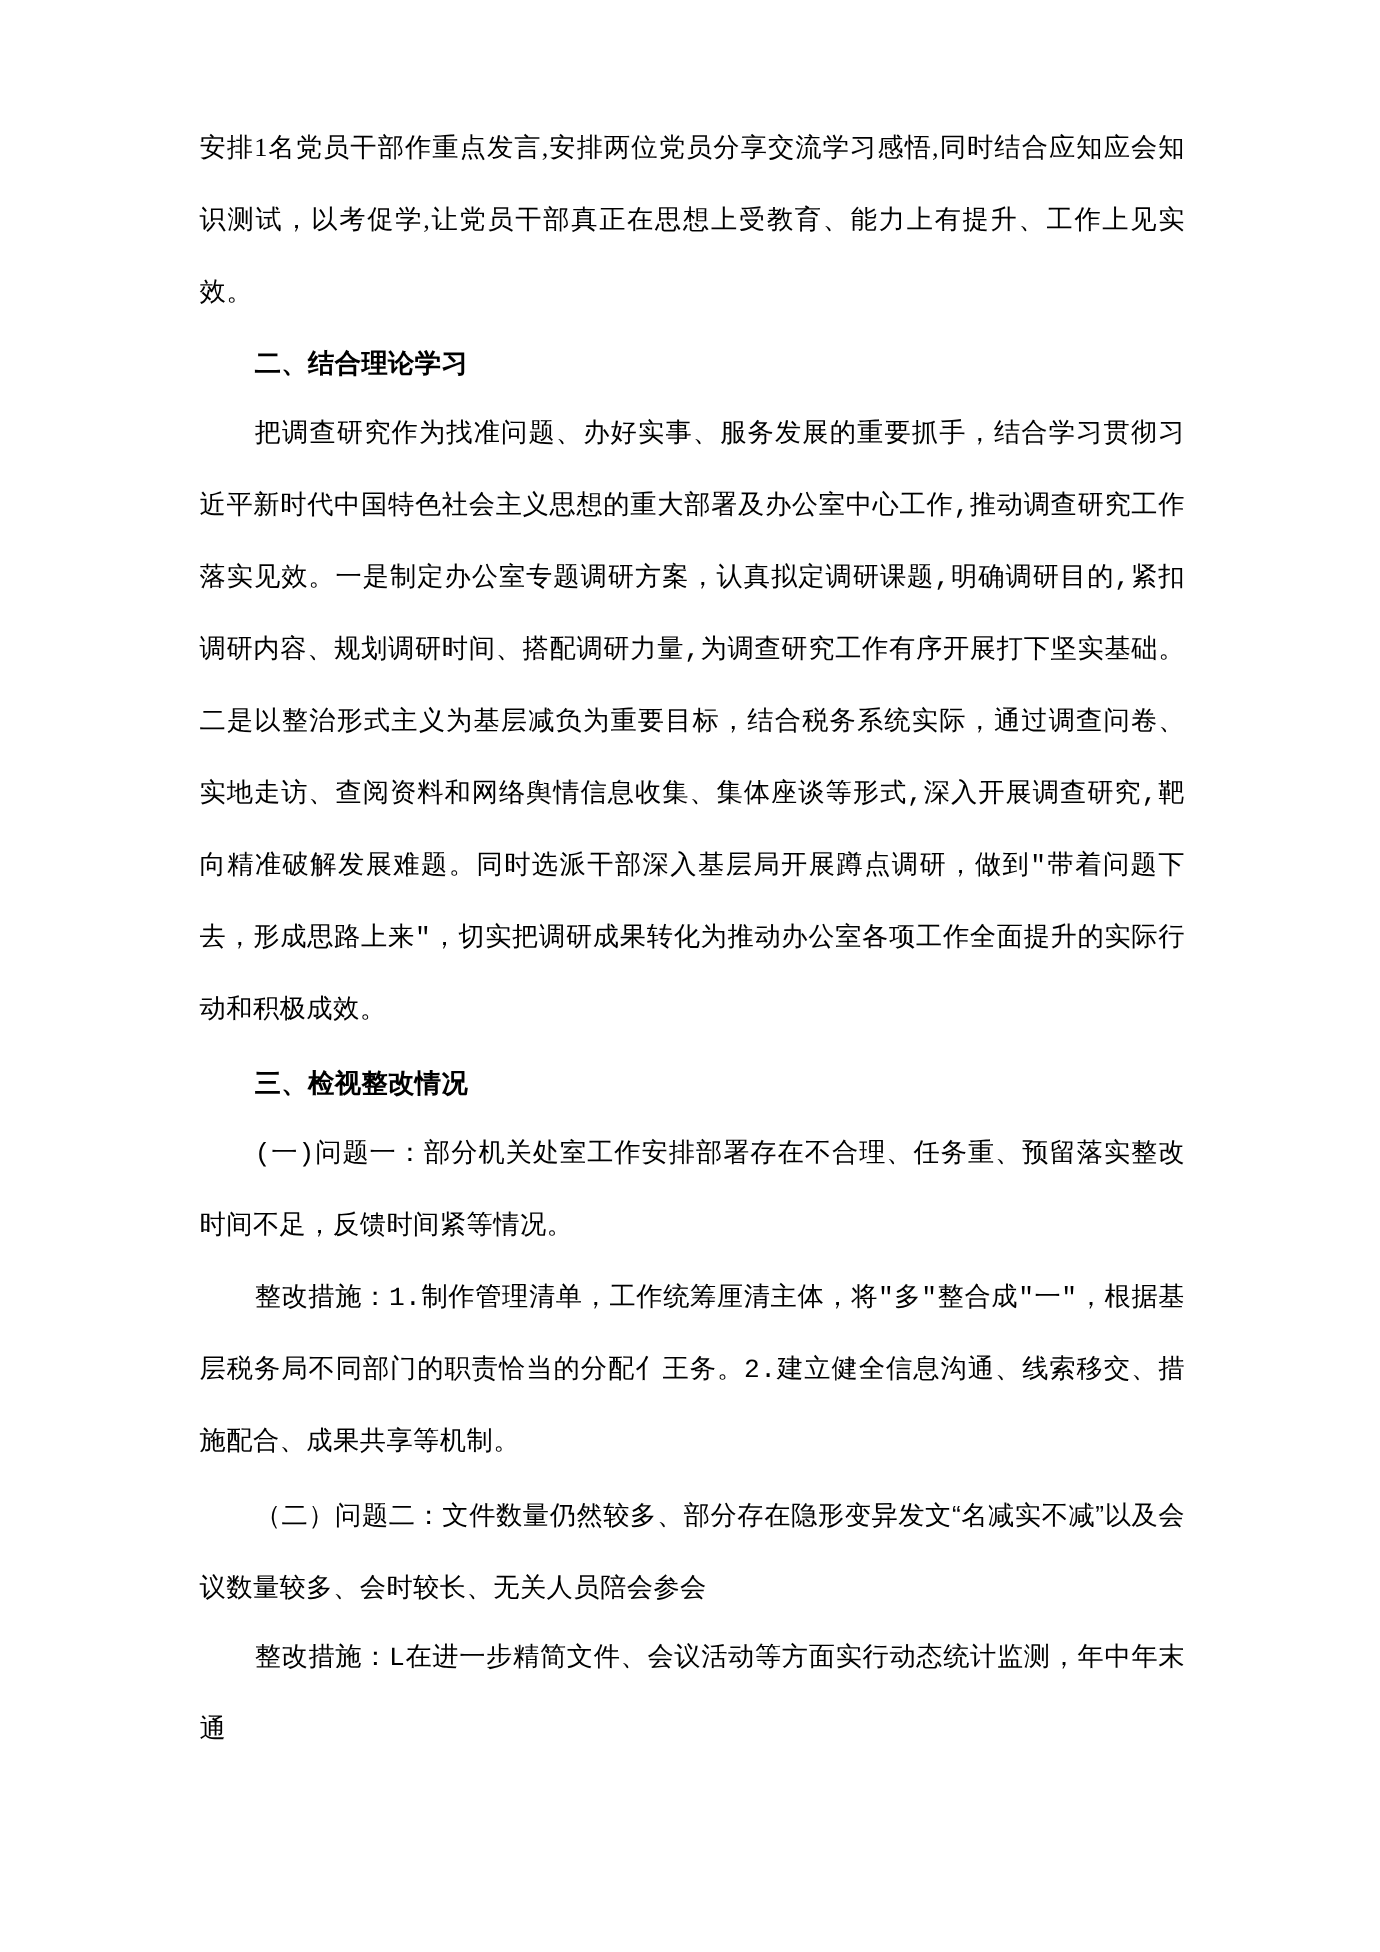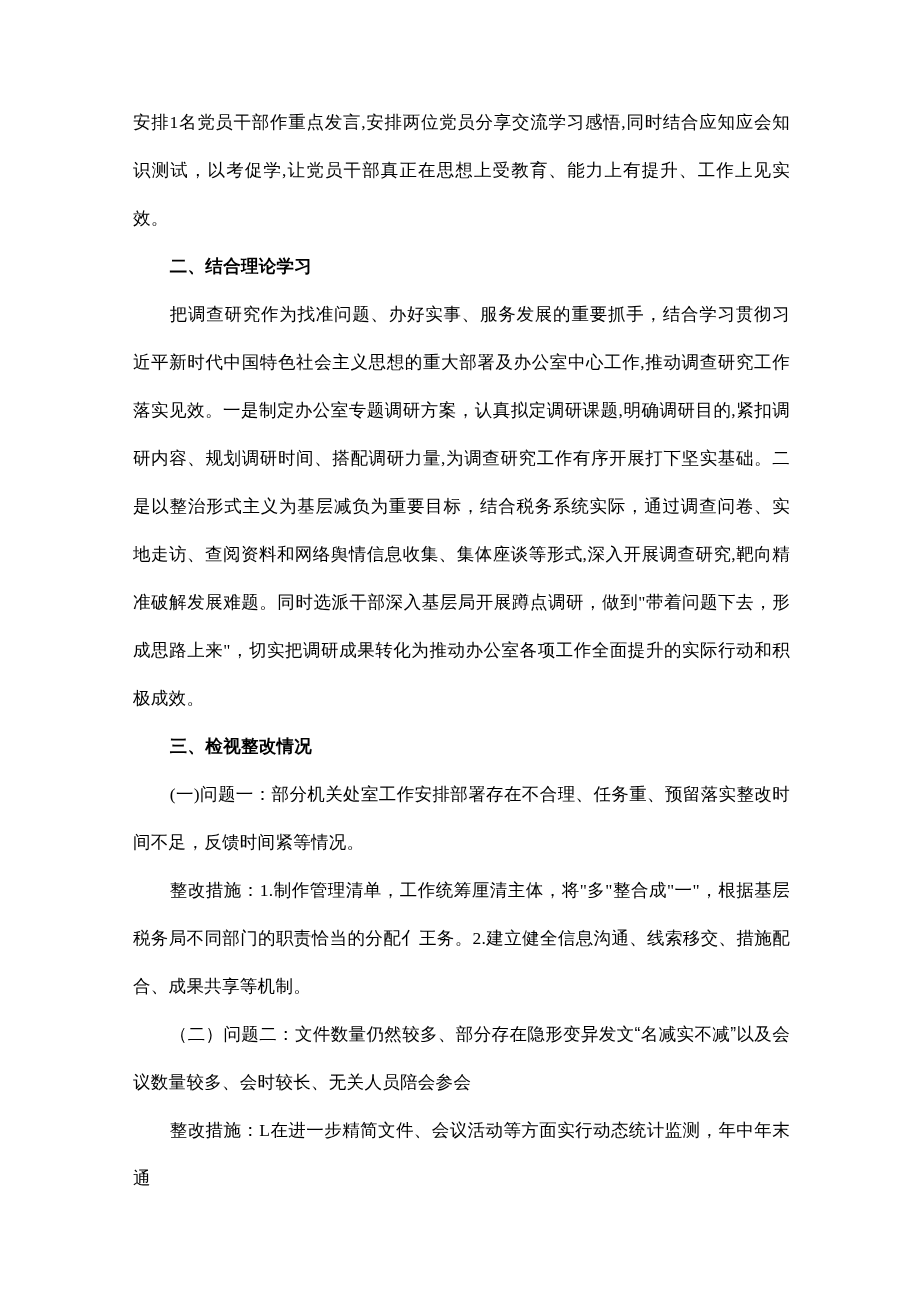--- a/index.html
+++ b/index.html
@@ -9,37 +9,38 @@
   }
   body {
     width: 920px;
     height: 1301px;
     overflow: hidden;
   }
   .page {
     box-sizing: border-box;
     width: 920px;
     height: 1301px;
-    padding: 98px 130px 0 133px;
+    padding: 74px 130px 0 133px;
     background: #ffffff;
   }
   .para {
     margin: 0;
     padding: 0;
     font-family: "Liberation Serif", "DejaVu Serif", serif;
     font-size: 17.5px;
     line-height: 48px;
     color: #000000;
     text-align: justify;
     text-justify: inter-ideograph;
     letter-spacing: 0.3px;
     word-break: break-all;
   }
   .indent {
     text-indent: 2.1em;
+    font-family: Liberation Mono, monospace;
   }
   .heading {
     font-family: "Liberation Sans", "DejaVu Sans", sans-serif;
     font-weight: 700;
   }
   .bold {
     font-family: "Liberation Sans", "DejaVu Sans", sans-serif;
     font-weight: 400;
   }
 </style>

